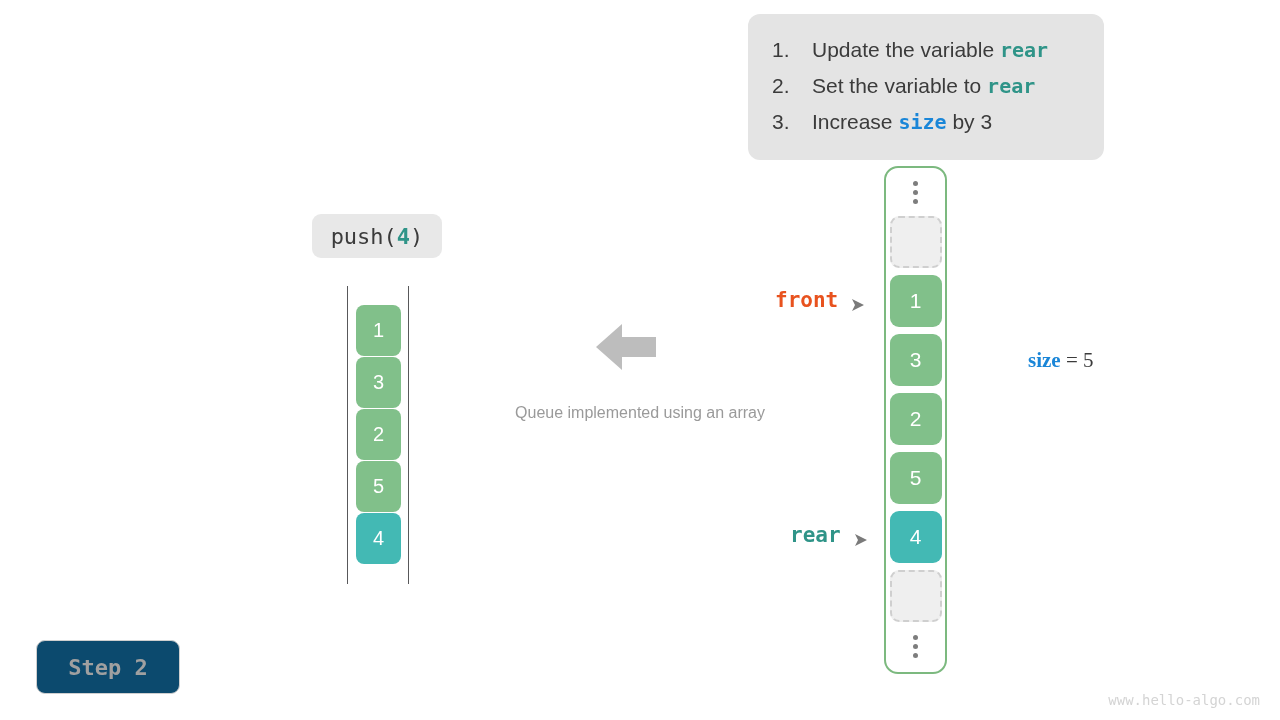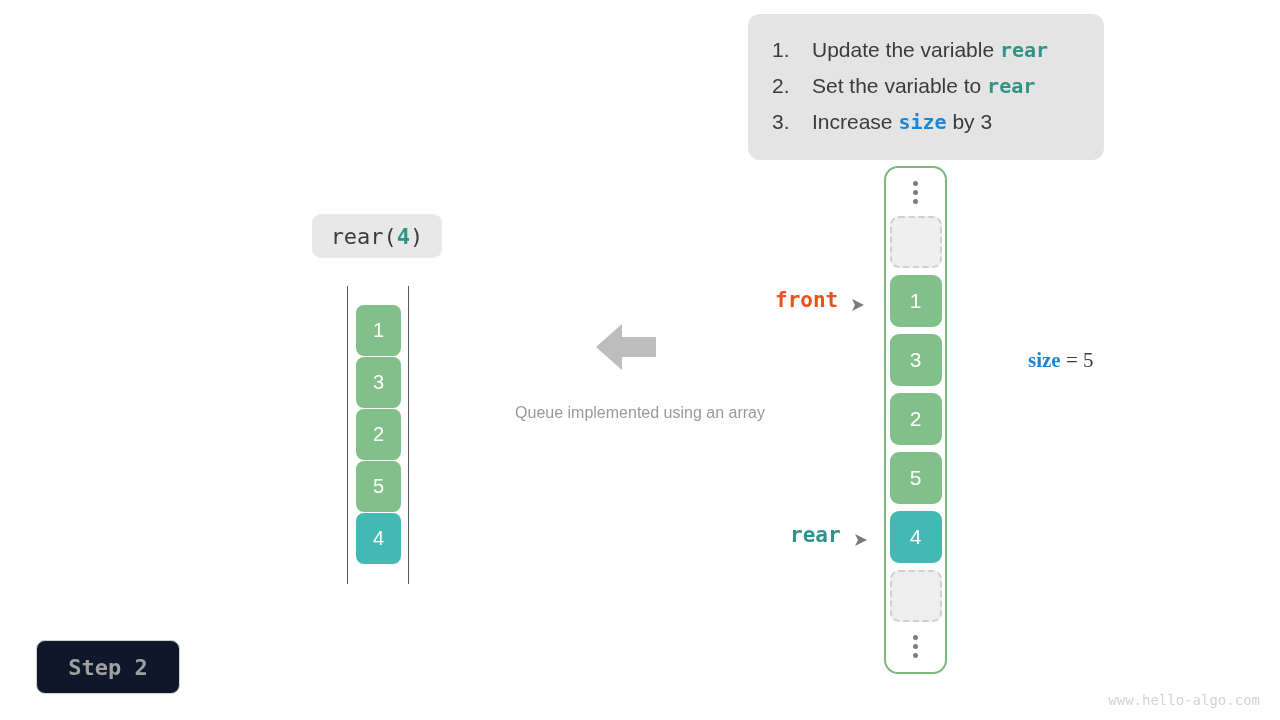--- a/index.html
+++ b/index.html
@@ -225,21 +225,21 @@
 
   
   #step-badge {
     position: absolute;
     left: 36px;
     top: 640px;
     width: 144px;
     height: 54px;
     border: 1px solid #cfcfcf;
     border-radius: 9px;
-    background: #0f172a;
+    background: #0c4a6e;
     display: flex;
     align-items: center;
     justify-content: center;
     font-family: "DejaVu Sans Mono", monospace;
     font-weight: bold;
     font-size: 22px;
     color: #a0a0a0;
     box-sizing: border-box;
   }
 
@@ -266,21 +266,21 @@
     <span class="instr-num">2.</span>
     <span class="instr-text"><span>Set the variable to </span><span class="code-teal">rear</span><span></span></span>
   </div>
   <div class="instr-row">
     <span class="instr-num">3.</span>
     <span class="instr-text"><span>Increase </span><span class="code-blue">size</span><span> by 3</span></span>
   </div>
 </div>
 
 <div id="push-label">
-    <span>rear(</span>
+    <span>push(</span>
     <span class="arg">4</span>
     <span>)</span>
   </div>
 
 <div id="array-panel">
   <div class="rail rail-left"></div>
   <div class="rail rail-right"></div>
   <div id="array-cells">
     <div class="cell cell-green">1</div>
     <div class="cell cell-green">3</div>

